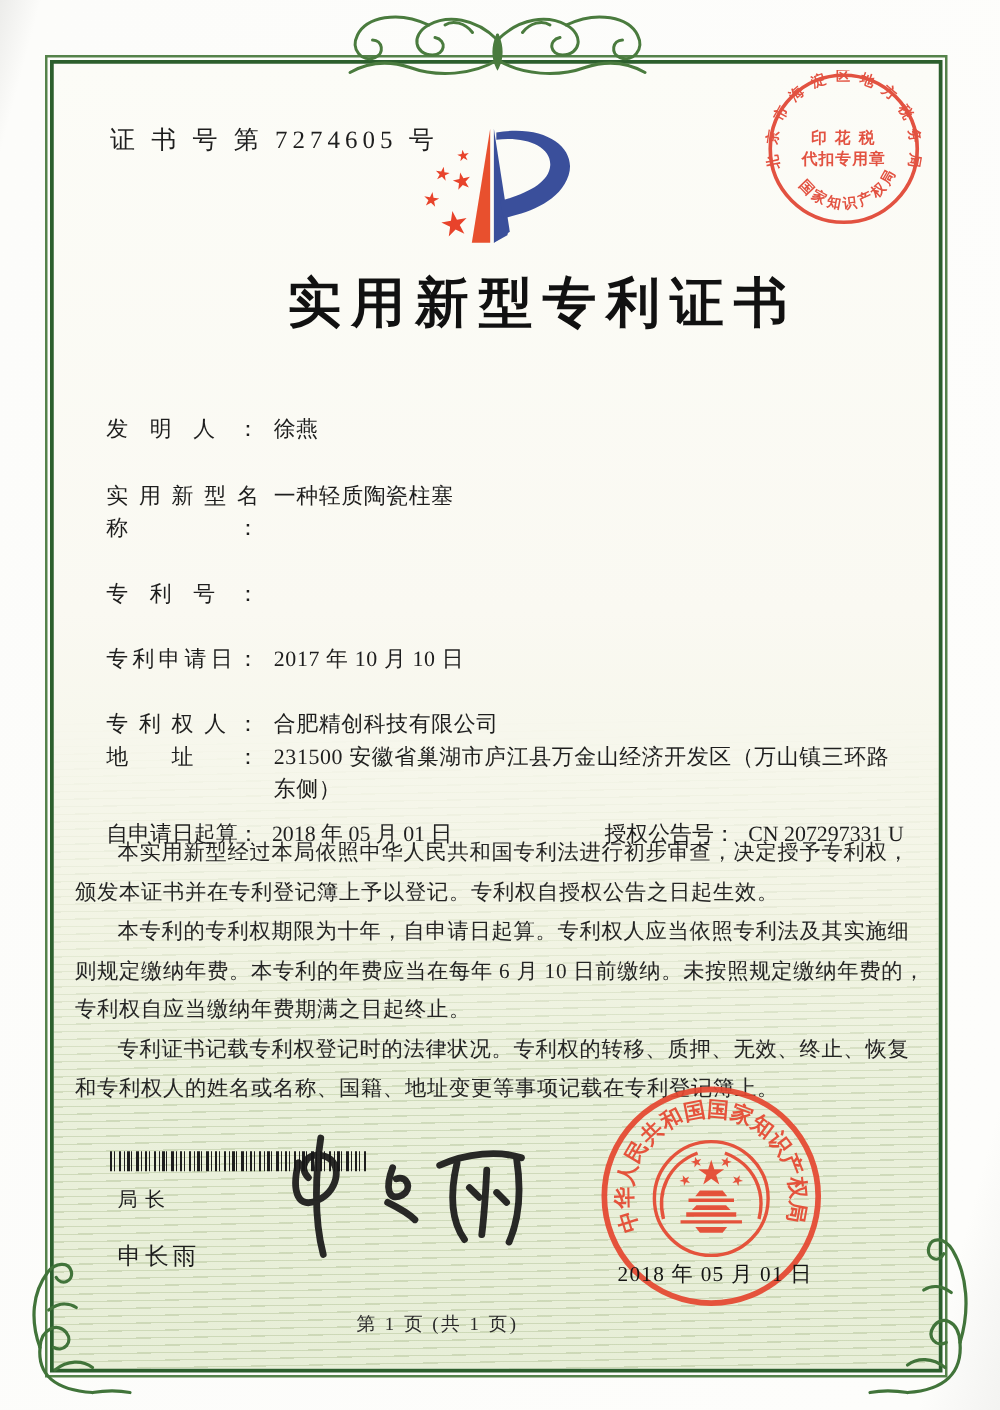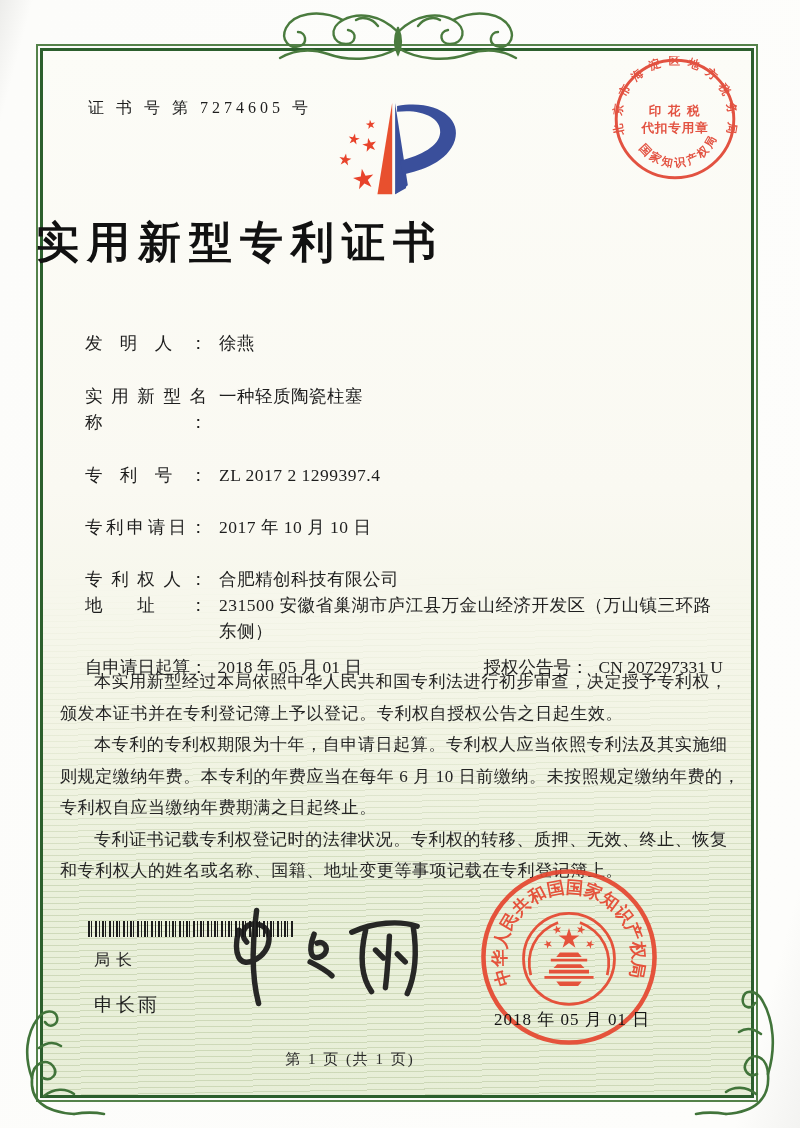--- a/index.html
+++ b/index.html
@@ -7,23 +7,23 @@
         overflow:hidden;font-family:"Liberation Serif","DejaVu Serif",serif;color:#1e1e1e;}
   
   .frame{position:absolute;left:36px;top:44px;width:718px;height:1054px;border:2px solid #54824a;}
   .frame-inner{position:absolute;inset:2px;border:3px solid #2c5f2d;
         background:linear-gradient(180deg,#fcfcf7 0%,#faf9f2 42%,#f2f4e4 66%,#eaf0db 80%,#e7eed7 100%);}
   .guilloche{position:absolute;inset:0;
         background:repeating-linear-gradient(179deg,rgba(112,142,72,.22) 0 1px,rgba(255,255,255,0) 1px 6px);
         -webkit-mask-image:linear-gradient(180deg,transparent 0 50%,rgba(0,0,0,.45) 68%,#000 80%);
         mask-image:linear-gradient(180deg,transparent 0 50%,rgba(0,0,0,.45) 68%,#000 80%);}
   .ornament{position:absolute;pointer-events:none;}
-  .cert-no{position:absolute;left:88px;top:98px;font-size:16px;letter-spacing:4px;}
+  .cert-no{position:absolute;left:88px;top:98px;font-size:20px;letter-spacing:4px;}
   .logo{position:absolute;left:302px;top:98px;width:196px;height:110px;}
-  .title{position:absolute;left:36px;top:214px;width:602px;text-align:left;
+  .title{position:absolute;left:36px;top:214px;width:602px;text-align:right;
         font-size:43px;font-weight:bold;letter-spacing:8px;color:#111;}
   .fields{position:absolute;left:85px;top:330px;width:638px;font-size:17.5px;line-height:26px;}
   .frow{display:flex;align-items:flex-start;}
   .frow .label{flex:0 0 122px;text-align:justify;text-align-last:justify;-moz-text-align-last:justify;margin-right:12px;}
   .frow .value{flex:1;letter-spacing:.5px;}
   .grant-row{display:flex;justify-content:space-between;}
   .grant-row .pair{display:flex;white-space:nowrap;}
   .grant-row .pair .label{margin-right:10px;}
   .paras{position:absolute;left:60px;top:666px;width:682px;font-size:17px;line-height:31.5px;}
   .paras p{margin:0;text-indent:2em;letter-spacing:.6px;color:#242424;}
@@ -111,21 +111,20 @@
     <div class="frow" style="margin-bottom:27px">
       <span class="label">发明人：</span>
       <span class="value">徐燕</span>
     </div>
     <div class="frow" style="margin-bottom:27px">
       <span class="label">实用新型名称：</span>
       <span class="value">一种轻质陶瓷柱塞</span>
     </div>
     <div class="frow" style="margin-bottom:26px">
       <span class="label">专利号：</span>
-      <span class="value">ZL 2017 2 1299397.4</span>
     </div>
     <div class="frow" style="margin-bottom:26px">
       <span class="label">专利申请日：</span>
       <span class="value">2017 年 10 月 10 日</span>
     </div>
     <div class="frow" style="">
       <span class="label">专利权人：</span>
       <span class="value">合肥精创科技有限公司</span>
     </div>
     <div class="frow" style="margin-bottom:10px">

